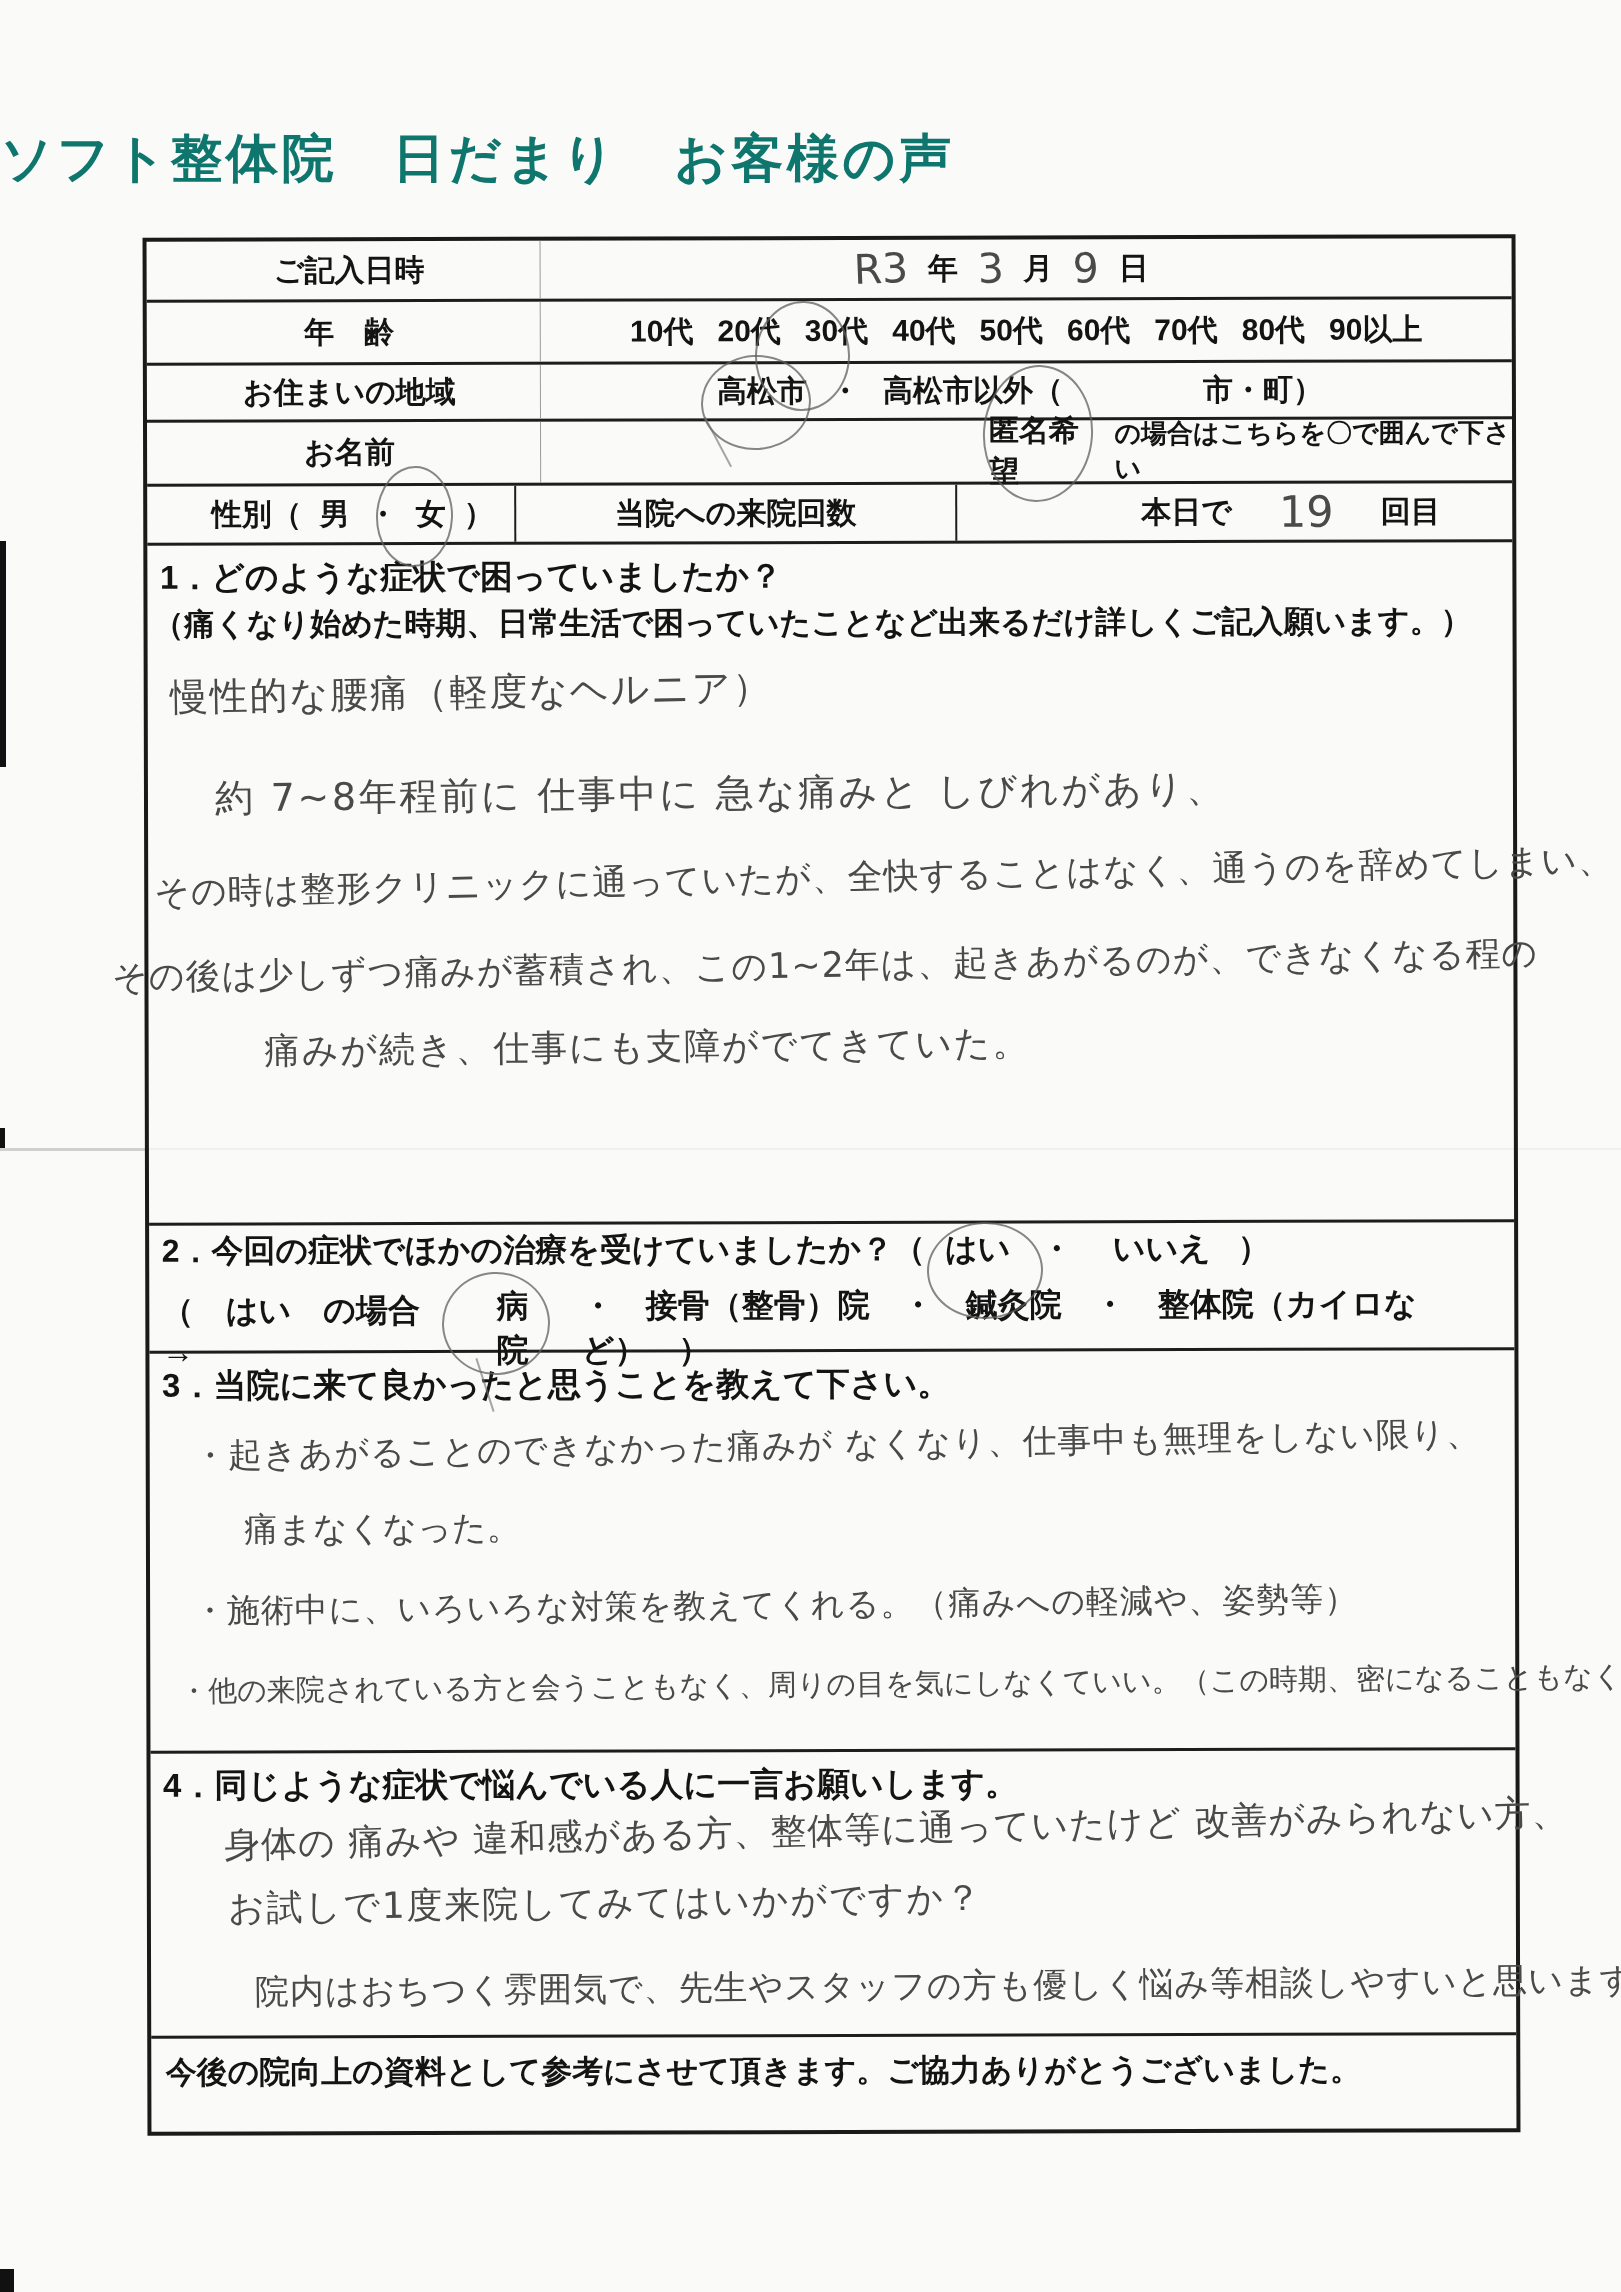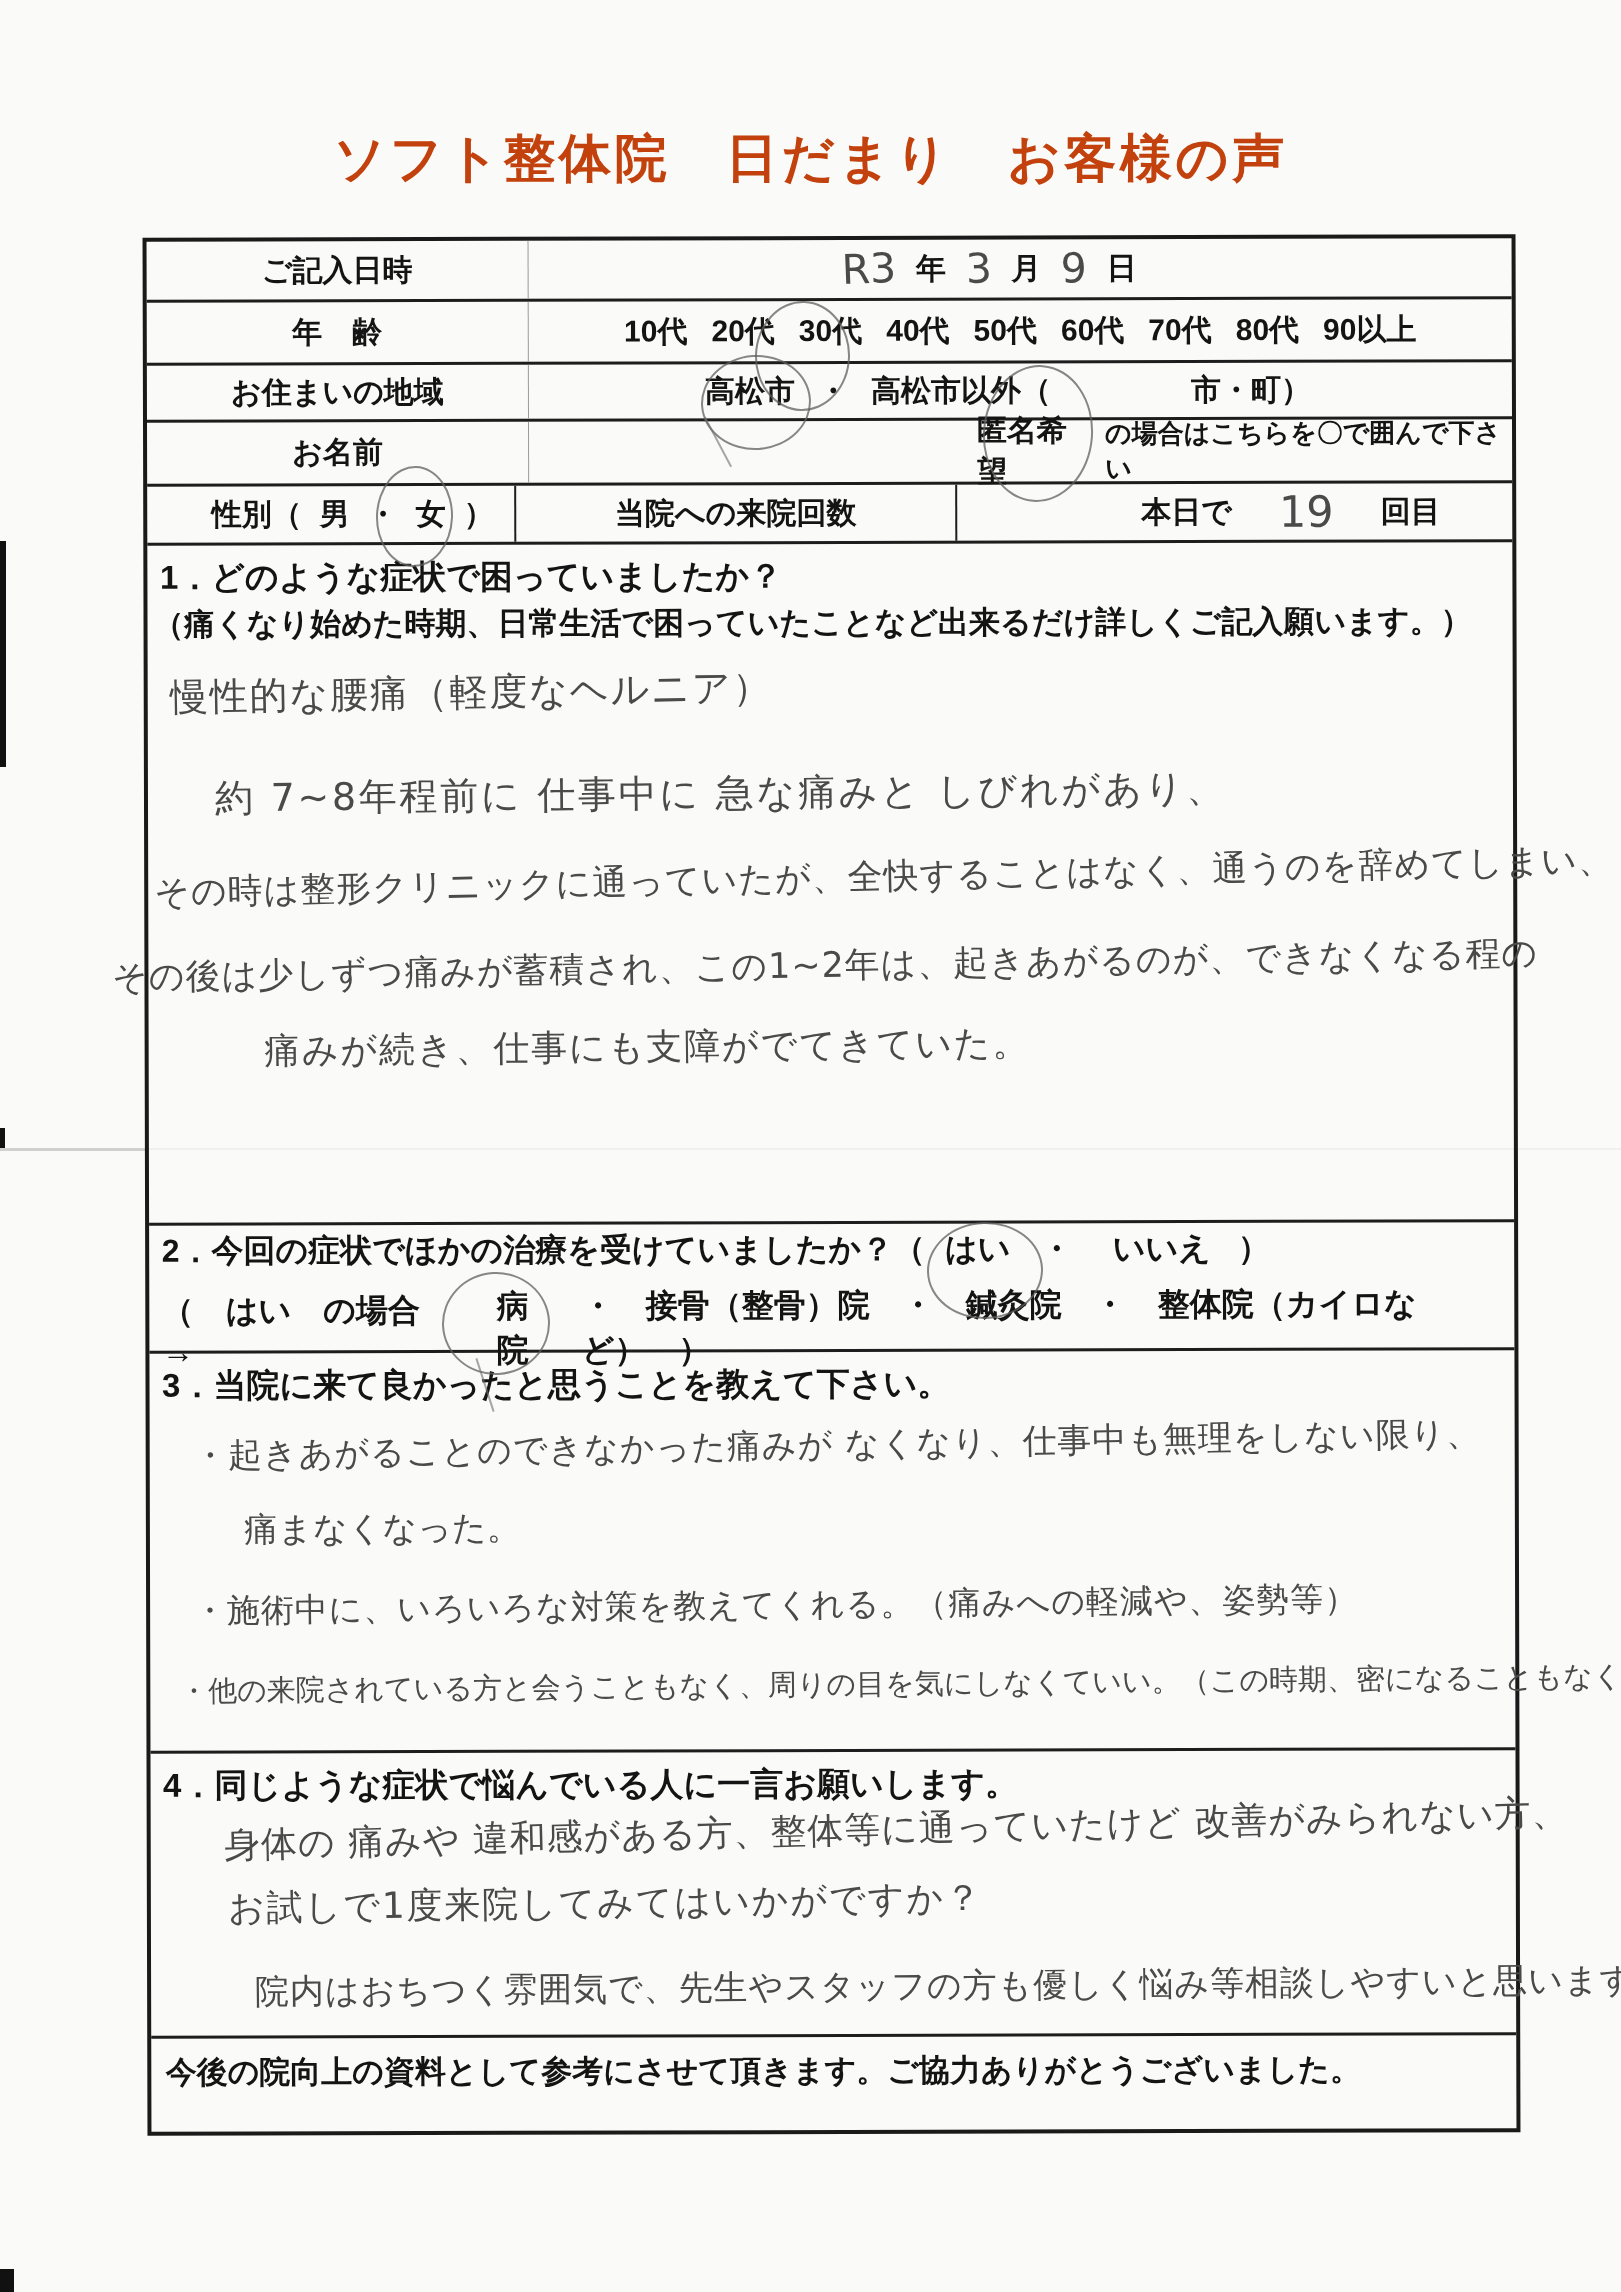--- a/index.html
+++ b/index.html
@@ -10,32 +10,32 @@
     overflow:hidden;
   }
   .page{position:absolute;inset:0;}
   .print{color:#141414;font-weight:700;}
   .hw{
     font-family:"DejaVu Sans",sans-serif;
     color:#4a4a4a;font-weight:400;white-space:nowrap;
   }
   .page-title{
     position:absolute;top:124px;left:0;width:100%;
-    text-align:center;font-size:52px;letter-spacing:3.6px;
-    color:#c2410c;font-weight:700;
+    font-size:52px;letter-spacing:3.6px;
+    color:#0f766e;font-weight:700;
   }
   
   .sheet{
     position:absolute;left:145px;top:236px;width:1373px;height:1898px;
     border:4.5px solid #1a1a1a;box-sizing:border-box;background:transparent;
     transform:rotate(-0.15deg);
   }
   .trow{display:flex;box-sizing:border-box;border-bottom:3.6px solid #1d1d1d;}
   .cell{box-sizing:border-box;display:flex;align-items:center;}
-  .lbl{width:382px;justify-content:center;font-size:30px;border-right:1.8px solid #9a9a9a;}
+  .lbl{width:382px;justify-content:center;font-size:30px;border-right:1.8px solid #9a9a9a;margin-left:12px;}
   .val{flex:1;font-size:30px;}
   .r1{height:61px;} .r2{height:63px;} .r3{height:57px;} .r4{height:64px;} .r5{height:59px;}
   .v-date{padding-left:313px;gap:19.7px;align-items:center;}
   .v-date .hw{font-size:41px;transform:rotate(-2deg);}
   .v-age{justify-content:center;gap:24px;}
   .v-area{padding-left:176px;gap:23px;}
   .v-area .far{margin-left:117px;}
   .v-name{padding-left:448px;gap:12.5px;}
   .v-name .note{font-size:26px;}
   .g1{width:369px;justify-content:center;font-size:30px;border-right:2.7px solid #1d1d1d;}

